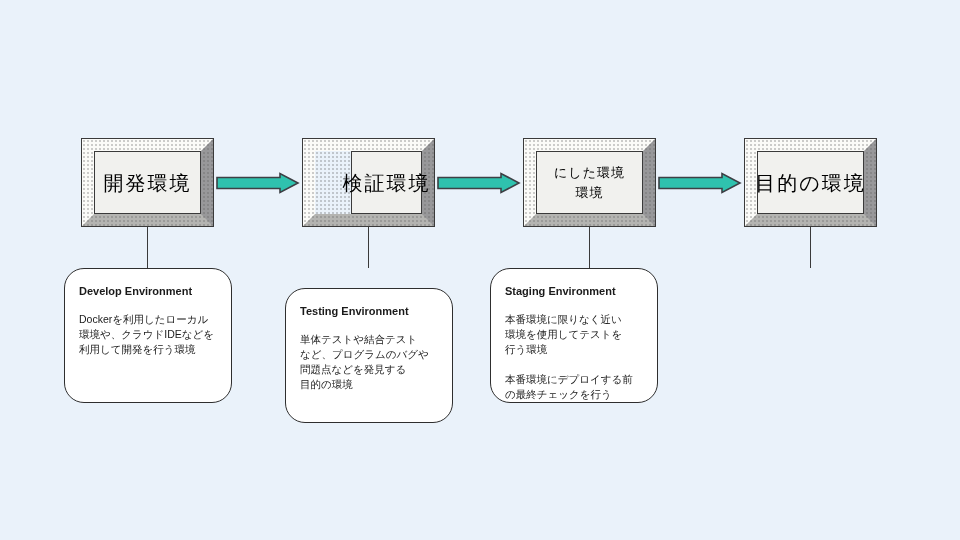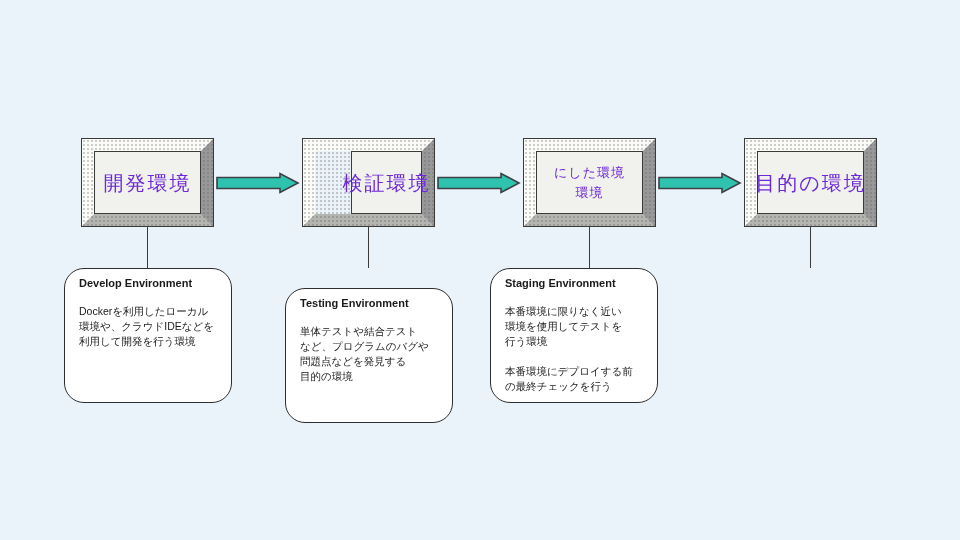--- a/index.html
+++ b/index.html
@@ -24,39 +24,39 @@
     background-size:4px 4px;
   }
   .env-panel {
     position:relative; z-index:1; width:100%; height:100%;
     box-sizing:border-box; border:1px solid var(--line);
     background: var(--panel);
     display:flex; align-items:center; justify-content:center;
   }
   .env-title {
     font-size:20px; letter-spacing:2px; font-weight:500;
-    white-space:pre; text-align:center; line-height:1.3; color:#6d28d9;
+    white-space:pre; text-align:center; line-height:1.3; color:#000000;
   }
   .env-title.small { font-size:13px; letter-spacing:1px; line-height:20px; }
 
   .e0 { left:82px; }  .e1 { left:303px;padding-left:36px; }  .e2 { left:524px; }  .e3 { left:745px; }
 
   
   .flow-arrow { position:absolute; top:172px; width:84px; height:22px; }
   .flow-arrow polygon { stroke: var(--arrow_stroke); stroke-width:1.6; }
   .a0 { left:216px; } .a1 { left:437px; } .a2 { left:658px; }
 
   
   .connector { position:absolute; top:227px; height:41px; width:1px; background: var(--line); }
   .k0 { left:147px; } .k1 { left:368px; } .k2 { left:589px; } .k3 { left:810px; }
 
   
   .desc-card {
     position:absolute; top:268px; width:168px; height:135px;
-    box-sizing:border-box; padding:8px 14px;
+    box-sizing:border-box; padding:16px 14px;
     background: var(--card_bg);
     border:1px solid var(--card_border);
     border-radius:20px;
   }
   .desc-title { font-size:11px; font-weight:bold; line-height:13px; margin:0 0 14px 0; white-space:pre; }
   .desc-body  { font-size:10.5px; line-height:15px; white-space:pre; }
   .d0 { left:64px; } .d1 { left:285px;margin-top:20px; } .d2 { left:490px; } .d3 { left:727px; }
 </style>
 </head>
 <body>

